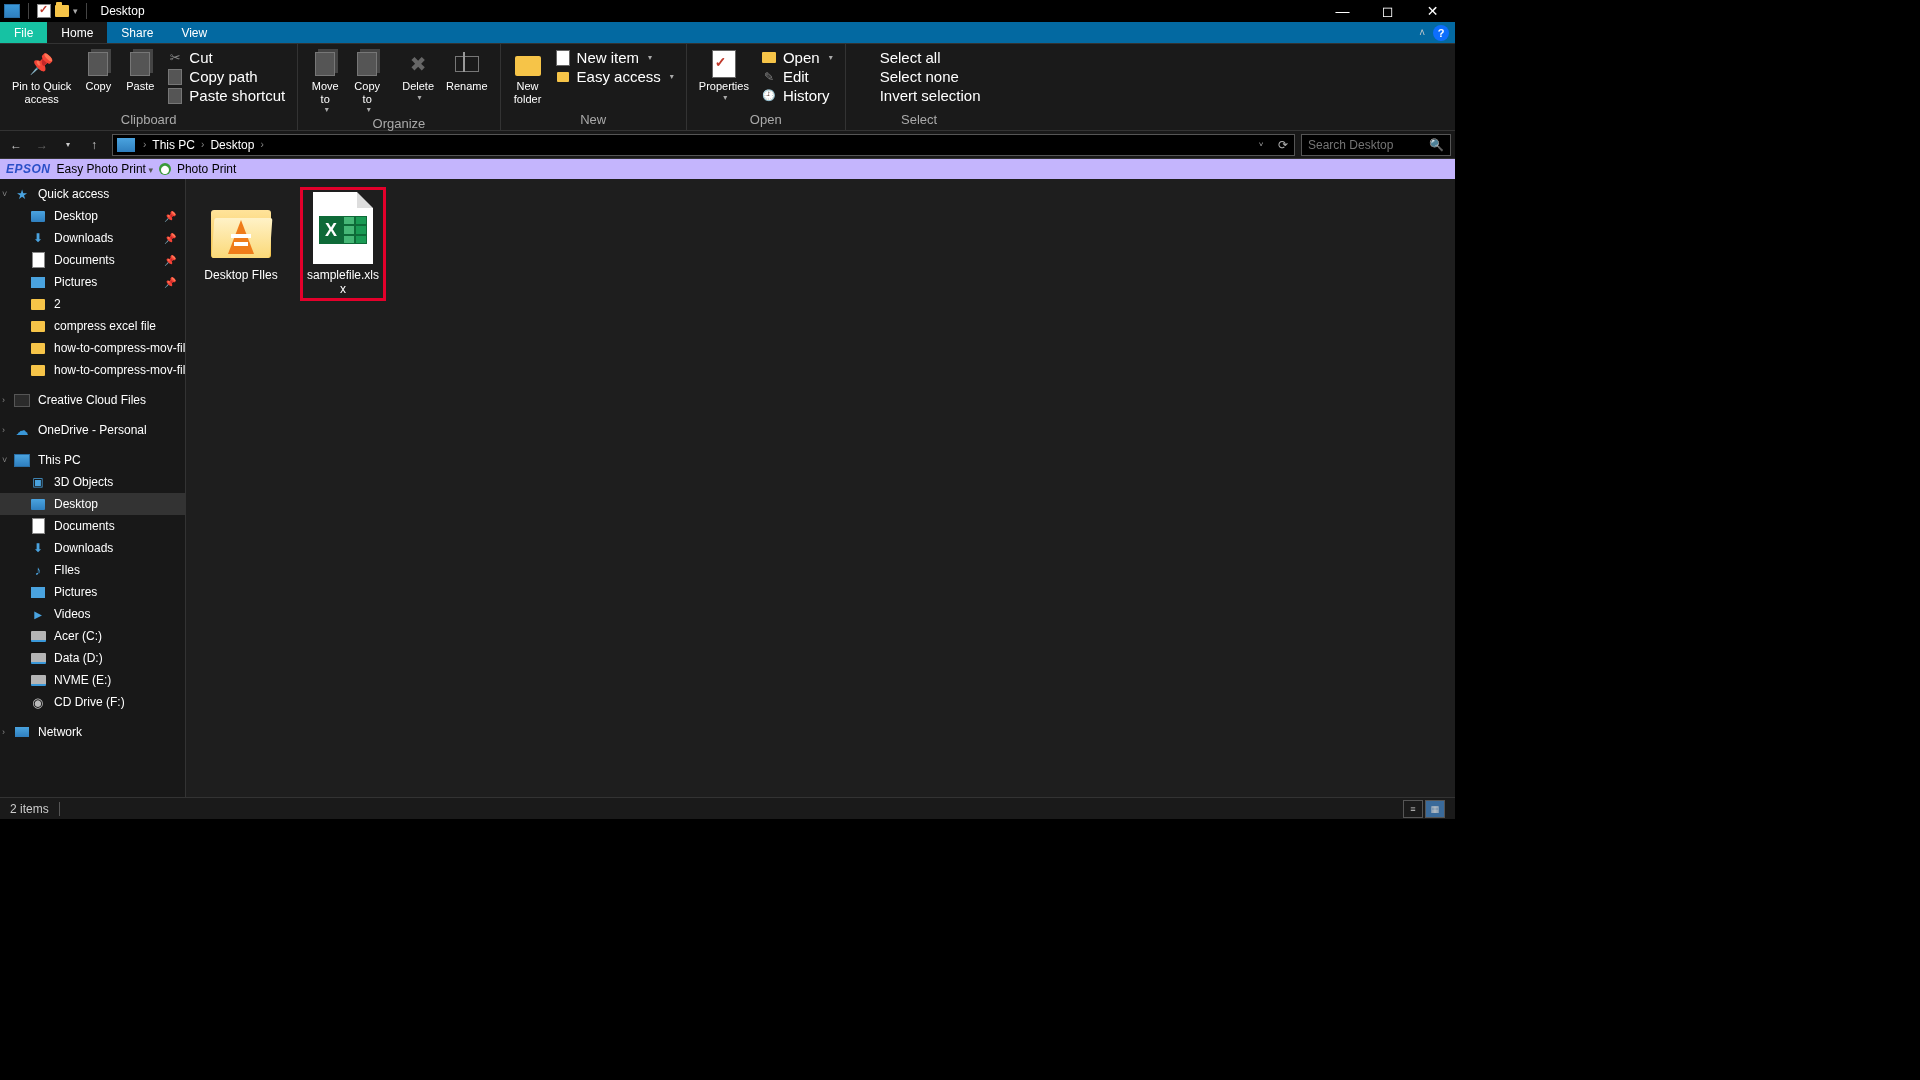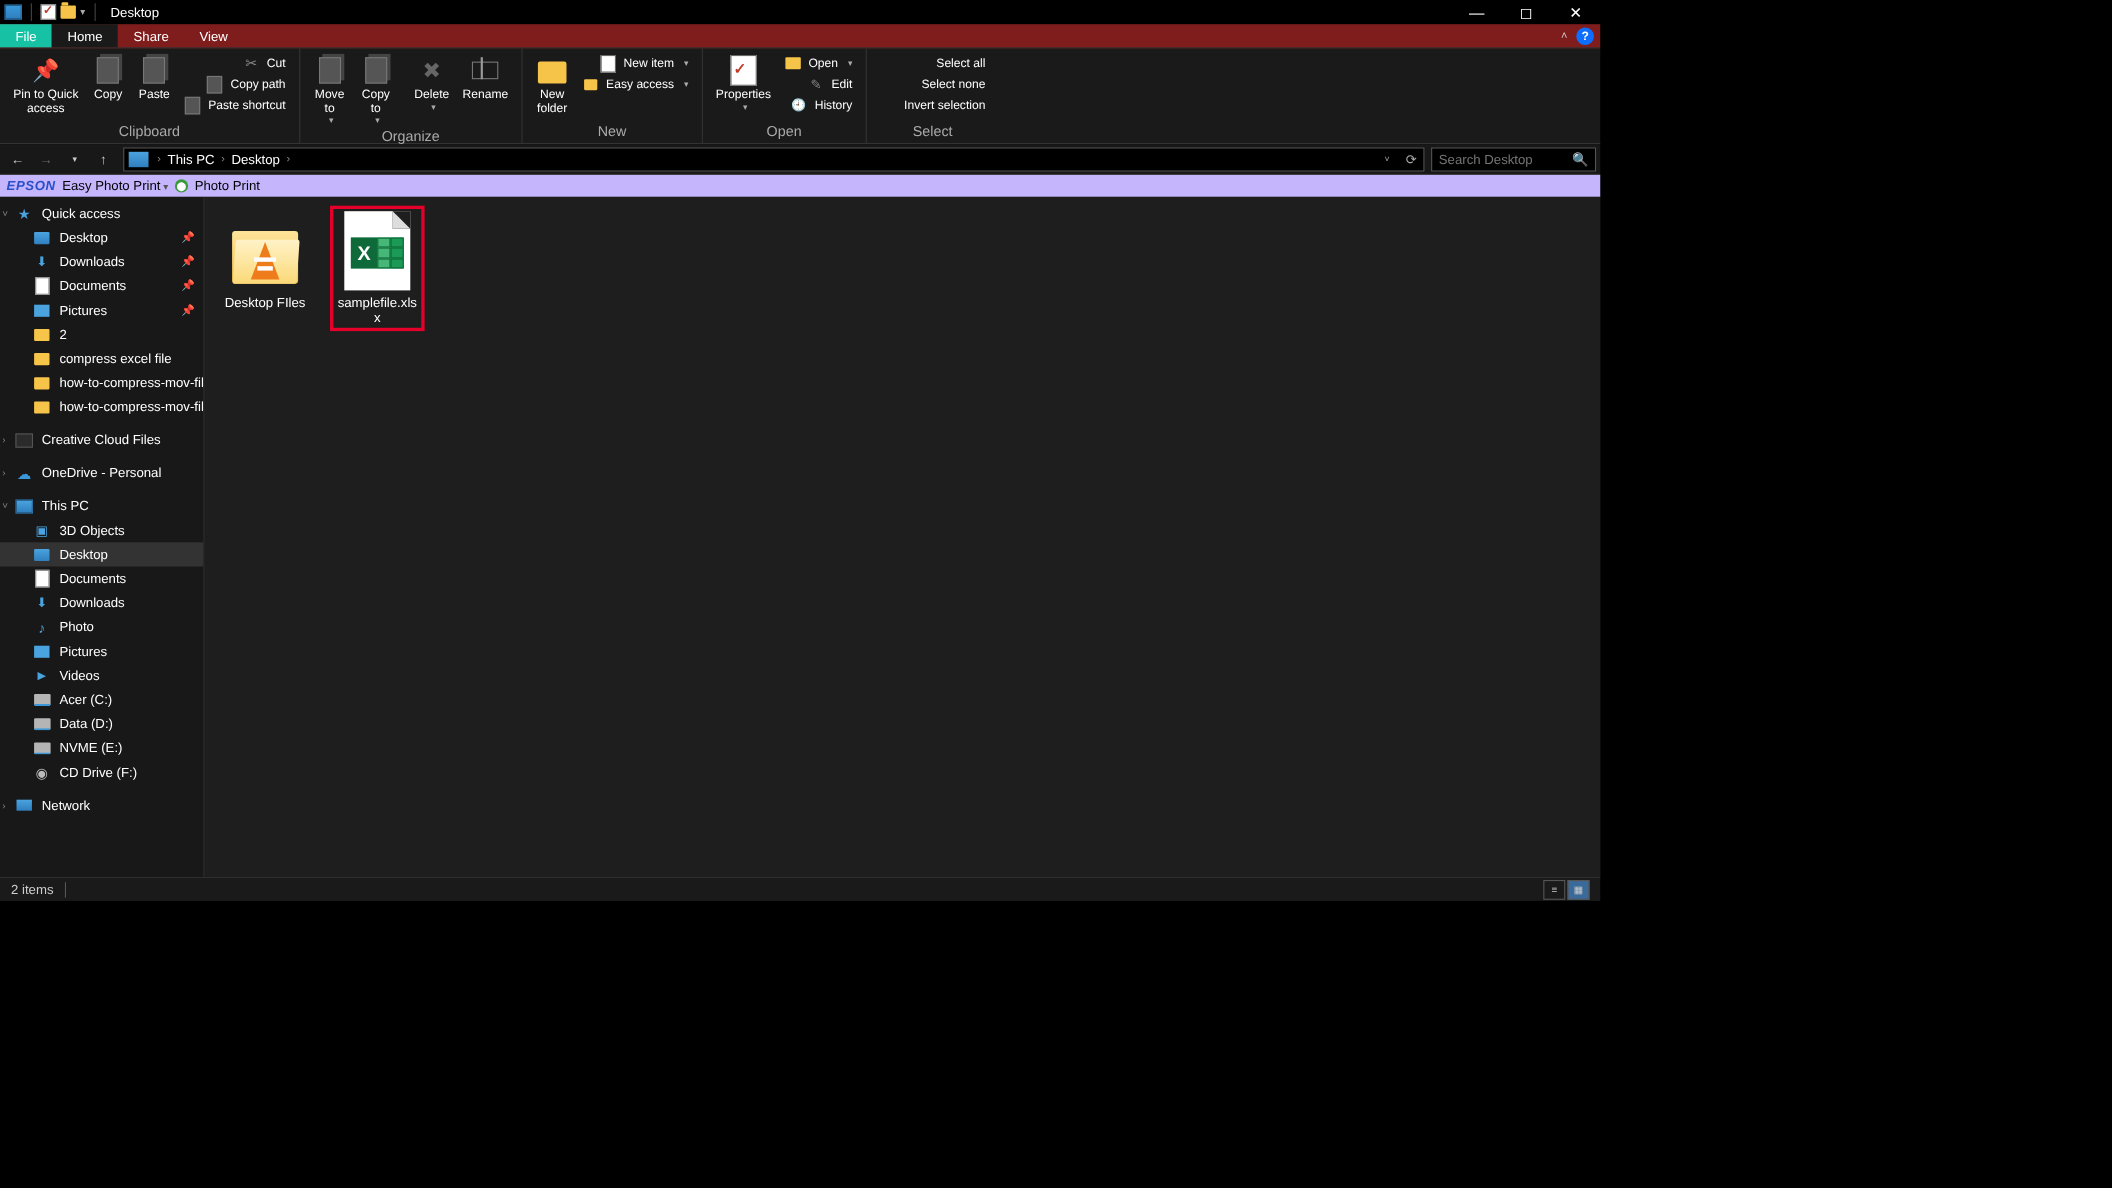--- a/index.html
+++ b/index.html
@@ -13,38 +13,38 @@
   .titlebar .qat .sep { width: 1px; height: 16px; background: #444; margin: 0 4px; }
   .titlebar .qat .folder-mini { width: 14px; height: 12px; background: #f6c448; border-radius: 1px; position: relative; }
   .titlebar .qat .folder-mini::before { content:''; position:absolute; top:-3px; left:1px; width:6px; height:3px; background:#f6c448; border-radius:1px 1px 0 0; }
   .titlebar .qat .props-mini { width:14px; height:14px; background:#fff; border:1px solid #888; position:relative; }
   .titlebar .qat .props-mini::after { content:'✓'; position:absolute; top:-2px; left:1px; color:#c0392b; font-size:11px; font-weight:bold; }
   .titlebar .title { margin-left: 10px; font-size: 12px; }
   .titlebar .winctrl { margin-left: auto; display: flex; }
   .titlebar .winctrl div { width: 45px; height: 22px; display:flex; align-items:center; justify-content:center; font-size: 14px; cursor:pointer; }
 
   
-  .tabs { height: 22px; background: #7f1d1d; display: flex; align-items: stretch; border-bottom: 1px solid #333; position:relative; }
+  .tabs { height: 22px; background: #0369a1; display: flex; align-items: stretch; border-bottom: 1px solid #333; position:relative; }
   .tabs .tab { padding: 0 14px; font-size: 12px; display:flex; align-items:center; cursor:pointer; }
   .tabs .tab.file { background:#16c2a3; color:#fff; }
   .tabs .tab.active { background:#1a1a1a; }
   .tabs .right { margin-left:auto; display:flex; align-items:center; padding-right:6px; gap:8px; }
   .tabs .right .caret-up { font-size:10px; color:#ccc; cursor:pointer; }
   .tabs .right .help { width:16px; height:16px; border-radius:50%; background:#0d6efd; color:#fff; font-size:11px; font-weight:bold; display:flex; align-items:center; justify-content:center; cursor:pointer; }
 
   
   .ribbon { background:#1a1a1a; height: 87px; display:flex; border-bottom:1px solid #333; }
   .group { display:flex; flex-direction:column; border-right:1px solid #333; padding: 2px 6px 1px; min-width:40px; }
   .group .controls { flex:1; display:flex; align-items:flex-start; }
   .group .label { font-size:13px; color:#aaa; text-align:center; padding-bottom:2px; }
   .bigbtn { display:flex; flex-direction:column; align-items:center; justify-content:flex-start; padding: 2px 6px; cursor:pointer; min-width:42px; }
   .bigbtn .ico { width:28px; height:28px; margin-top:2px; display:flex; align-items:center; justify-content:center; position:relative; }
   .bigbtn .txt { font-size:11px; text-align:center; line-height:1.15; margin-top:2px; }
   .smallcol { display:flex; flex-direction:column; gap:0px; padding-top:2px; }
-  .smallbtn { display:flex; align-items:center; gap:6px; padding:1px 6px; cursor:pointer; font-size:11px; white-space:nowrap; height:19px;justify-content:flex-end; }
+  .smallbtn { display:flex; align-items:center; gap:6px; padding:1px 6px; cursor:pointer; font-size:15px; white-space:nowrap; height:19px; }
   .smallbtn .ico { width:16px; height:16px; display:flex; align-items:center; justify-content:center; position:relative; }
   .drop::after { content:'▾'; font-size:8px; margin-left:3px; color:#aaa; }
 
   
   .ico.pin { color:#888; font-size:20px; }
   .ico.copy, .ico.paste, .ico.move, .ico.copyto { }
   .ico.copy::before, .ico.paste::before, .ico.move::before, .ico.copyto::before {
     content:''; width:18px; height:22px; border:1px solid #777; background:#555; display:block; box-shadow: 3px -3px 0 #444;
   }
   .ico.delete { font-size:20px; color:#666; }
@@ -420,21 +420,21 @@
     <div class="item sub">
         <span class="ico docs"></span>
         <span>Documents</span>
       </div>
     <div class="item sub">
         <span class="ico downloads"></span>
         <span>Downloads</span>
       </div>
     <div class="item sub">
         <span class="ico music"></span>
-        <span>Photo</span>
+        <span>FIles</span>
       </div>
     <div class="item sub">
         <span class="ico pics"></span>
         <span>Pictures</span>
       </div>
     <div class="item sub">
         <span class="ico video"></span>
         <span>Videos</span>
       </div>
     <div class="item sub">

